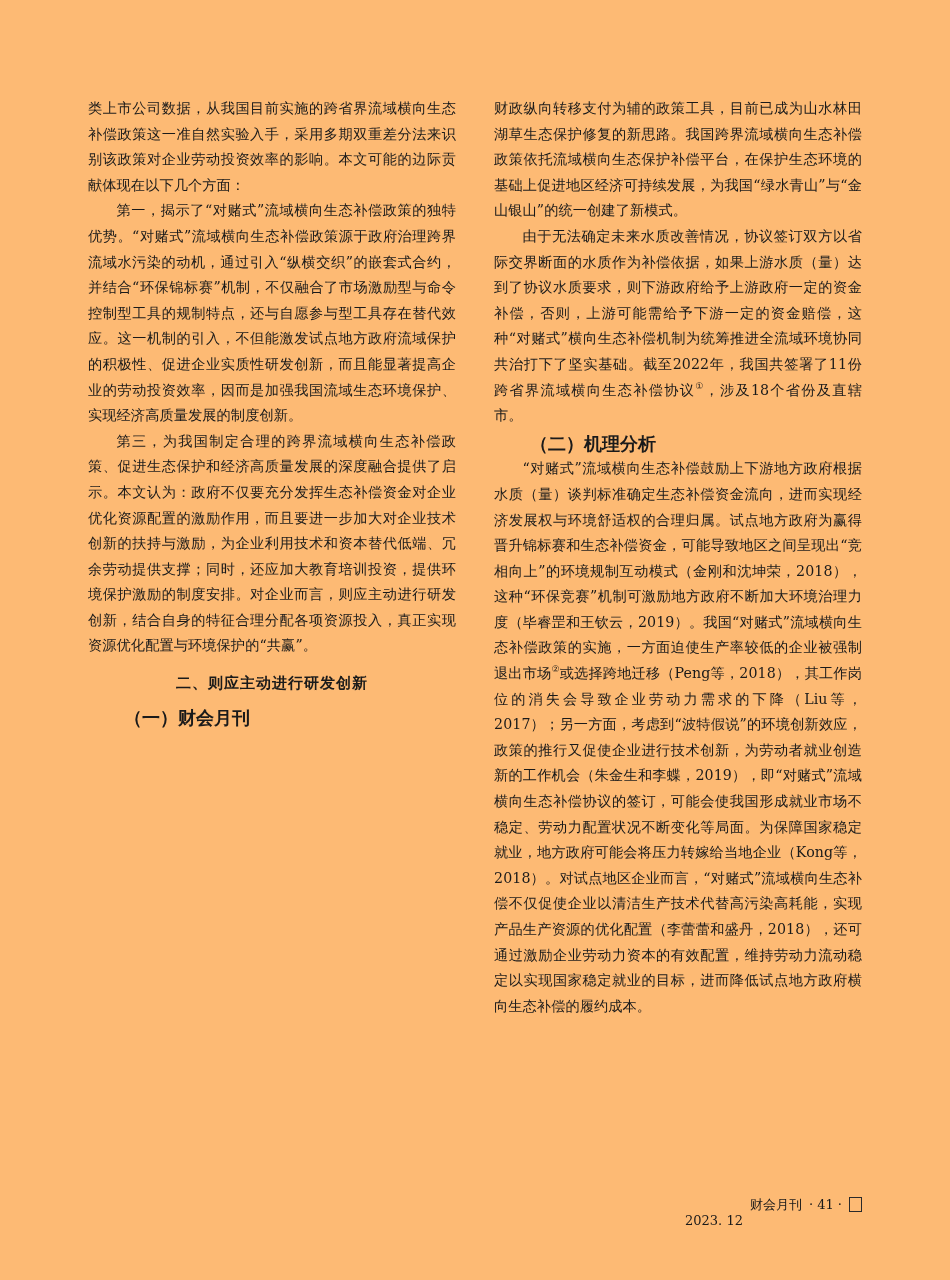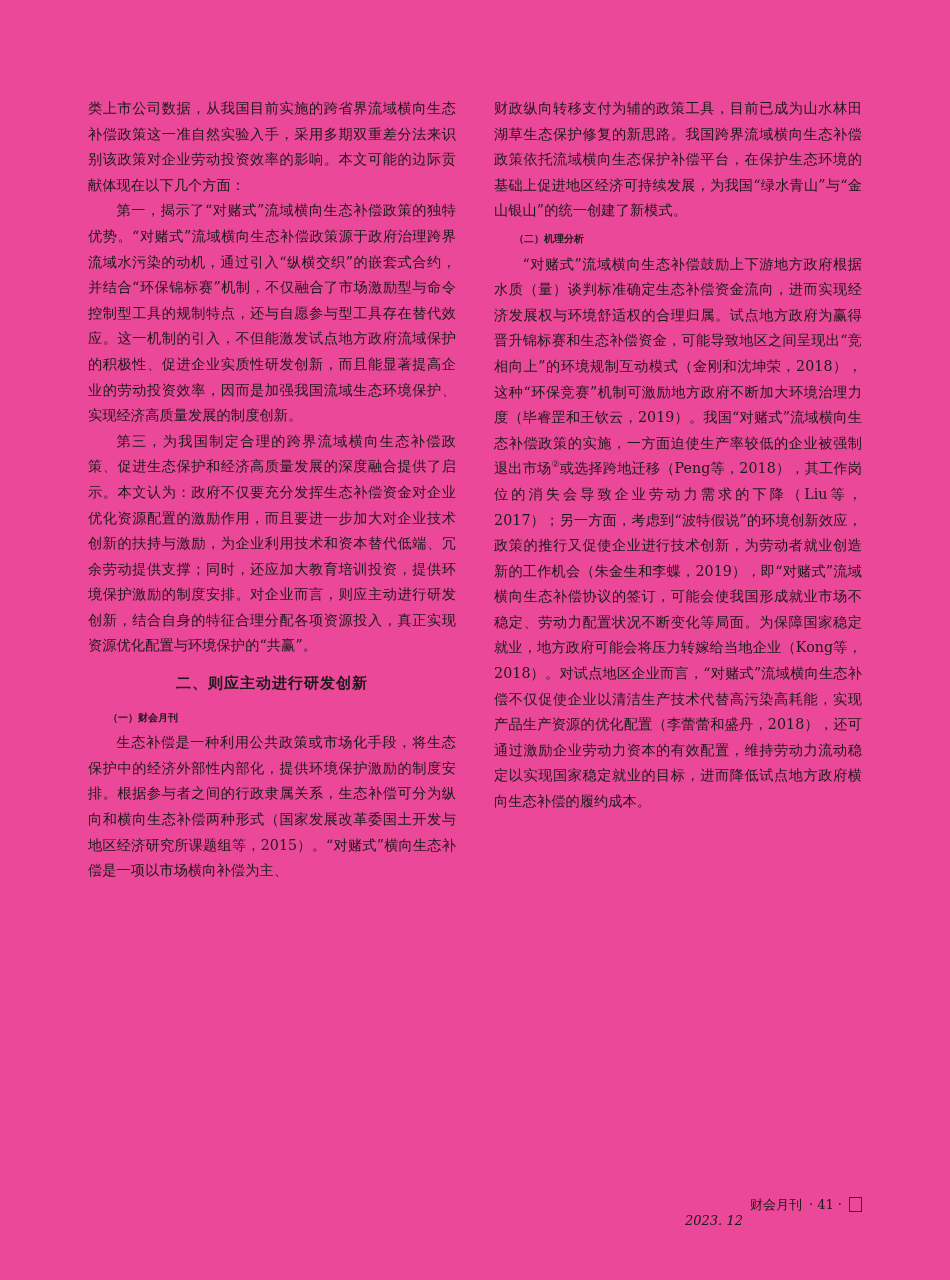--- a/index.html
+++ b/index.html
@@ -4,21 +4,21 @@
 <style>
   html, body {
     margin: 0;
     padding: 0;
     background: #ffffff;
   }
   .page {
     position: relative;
     width: 950px;
     height: 1280px;
-    background: #ec4899;
+    background: #fdba74;
     font-family: "DejaVu Serif", "Liberation Serif", serif;
     color: #1a1a1a;
     overflow: hidden;
   }
   .columns {
     position: absolute;
     top: 96px;
     left: 88px;
     width: 774px;
     height: 1090px;
@@ -45,37 +45,36 @@
   h2.section {
     margin: 12px 0 6px 0;
     font-size: 15px;
     line-height: 25.6px;
     font-weight: bold;
     text-align: center;
     letter-spacing: 1px;
   }
   h3.subsection {
     margin: 2px 0 0 0;
-    font-size: 10px;
+    font-size: 18px;
     line-height: 25.6px;
     font-weight: bold;
     text-indent: 2em;
   }
   .footer {
     position: absolute;
     right: 88px;
     bottom: 52px;
     display: flex;
     align-items: center;
     gap: 7px;
     font-size: 13px;
     font-family: "DejaVu Serif", "Liberation Serif", serif;
   }
   .footer .fnum {
-    font-style: italic;
     margin-top: 32px;
   }
   .footer .marker {
     display: inline-block;
     width: 11px;
     height: 13px;
     border: 1px solid #2a2a2a;
   }
   sup {
     font-size: 9px;
@@ -89,25 +88,25 @@
 <div class="page">
 
   <div class="columns">
 
     <div class="col">
       <p class="para noindent">类上市公司数据，从我国目前实施的跨省界流域横向生态补偿政策这一准自然实验入手，采用多期双重差分法来识别该政策对企业劳动投资效率的影响。本文可能的边际贡献体现在以下几个方面：</p>
       <p class="para">第一，揭示了“对赌式”流域横向生态补偿政策的独特优势。“对赌式”流域横向生态补偿政策源于政府治理跨界流域水污染的动机，通过引入“纵横交织”的嵌套式合约，并结合“环保锦标赛”机制，不仅融合了市场激励型与命令控制型工具的规制特点，还与自愿参与型工具存在替代效应。这一机制的引入，不但能激发试点地方政府流域保护的积极性、促进企业实质性研发创新，而且能显著提高企业的劳动投资效率，因而是加强我国流域生态环境保护、实现经济高质量发展的制度创新。</p>
       <p class="para">第三，为我国制定合理的跨界流域横向生态补偿政策、促进生态保护和经济高质量发展的深度融合提供了启示。本文认为：政府不仅要充分发挥生态补偿资金对企业优化资源配置的激励作用，而且要进一步加大对企业技术创新的扶持与激励，为企业利用技术和资本替代低端、冗余劳动提供支撑；同时，还应加大教育培训投资，提供环境保护激励的制度安排。对企业而言，则应主动进行研发创新，结合自身的特征合理分配各项资源投入，真正实现资源优化配置与环境保护的“共赢”。</p>
       <h2 class="section">二、则应主动进行研发创新</h2>
       <h3 class="subsection">（一）财会月刊</h3>
-      <p class="para">生态补偿是一种利用公共政策或市场化手段，将生态保护中的经济外部性内部化，提供环境保护激励的制度安排。根据参与者之间的行政隶属关系，生态补偿可分为纵向和横向生态补偿两种形式（国家发展改革委国土开发与地区经济研究所课题组等，2015）。“对赌式”横向生态补偿是一项以市场横向补偿为主、</p>
     </div>
 
     <div class="col">
       <p class="para noindent">财政纵向转移支付为辅的政策工具，目前已成为山水林田湖草生态保护修复的新思路。我国跨界流域横向生态补偿政策依托流域横向生态保护补偿平台，在保护生态环境的基础上促进地区经济可持续发展，为我国“绿水青山”与“金山银山”的统一创建了新模式。</p>
+      <p class="para"><span>由于无法确定未来水质改善情况，协议签订双方以省际交界断面的水质作为补偿依据，如果上游水质（量）达到了协议水质要求，则下游政府给予上游政府一定的资金补偿，否则，上游可能需给予下游一定的资金赔偿，这种“对赌式”横向生态补偿机制为统筹推进全流域环境协同共治打下了坚实基础。截至2022年，我国共签署了11份跨省界流域横向生态补偿协议</span><sup>①</sup><span>，涉及18个省份及直辖市。</span></p>
       <h3 class="subsection">（二）机理分析</h3>
       <p class="para"><span>“对赌式”流域横向生态补偿鼓励上下游地方政府根据水质（量）谈判标准确定生态补偿资金流向，进而实现经济发展权与环境舒适权的合理归属。试点地方政府为赢得晋升锦标赛和生态补偿资金，可能导致地区之间呈现出“竞相向上”的环境规制互动模式（金刚和沈坤荣，2018），这种“环保竞赛”机制可激励地方政府不断加大环境治理力度（毕睿罡和王钦云，2019）。我国“对赌式”流域横向生态补偿政策的实施，一方面迫使生产率较低的企业被强制退出市场</span><sup>②</sup><span>或选择跨地迁移（Peng等，2018），其工作岗位的消失会导致企业劳动力需求的下降（Liu等，2017）；另一方面，考虑到“波特假说”的环境创新效应，政策的推行又促使企业进行技术创新，为劳动者就业创造新的工作机会（朱金生和李蝶，2019），即“对赌式”流域横向生态补偿协议的签订，可能会使我国形成就业市场不稳定、劳动力配置状况不断变化等局面。为保障国家稳定就业，地方政府可能会将压力转嫁给当地企业（Kong等，2018）。对试点地区企业而言，“对赌式”流域横向生态补偿不仅促使企业以清洁生产技术代替高污染高耗能，实现产品生产资源的优化配置（李蕾蕾和盛丹，2018），还可通过激励企业劳动力资本的有效配置，维持劳动力流动稳定以实现国家稳定就业的目标，进而降低试点地方政府横向生态补偿的履约成本。</span></p>
     </div>
 
   </div>
 
   <div class="footer">
     <span class="fnum">2023. 12</span>
     <span>财会月刊</span>
     <span>· 41 ·</span>

